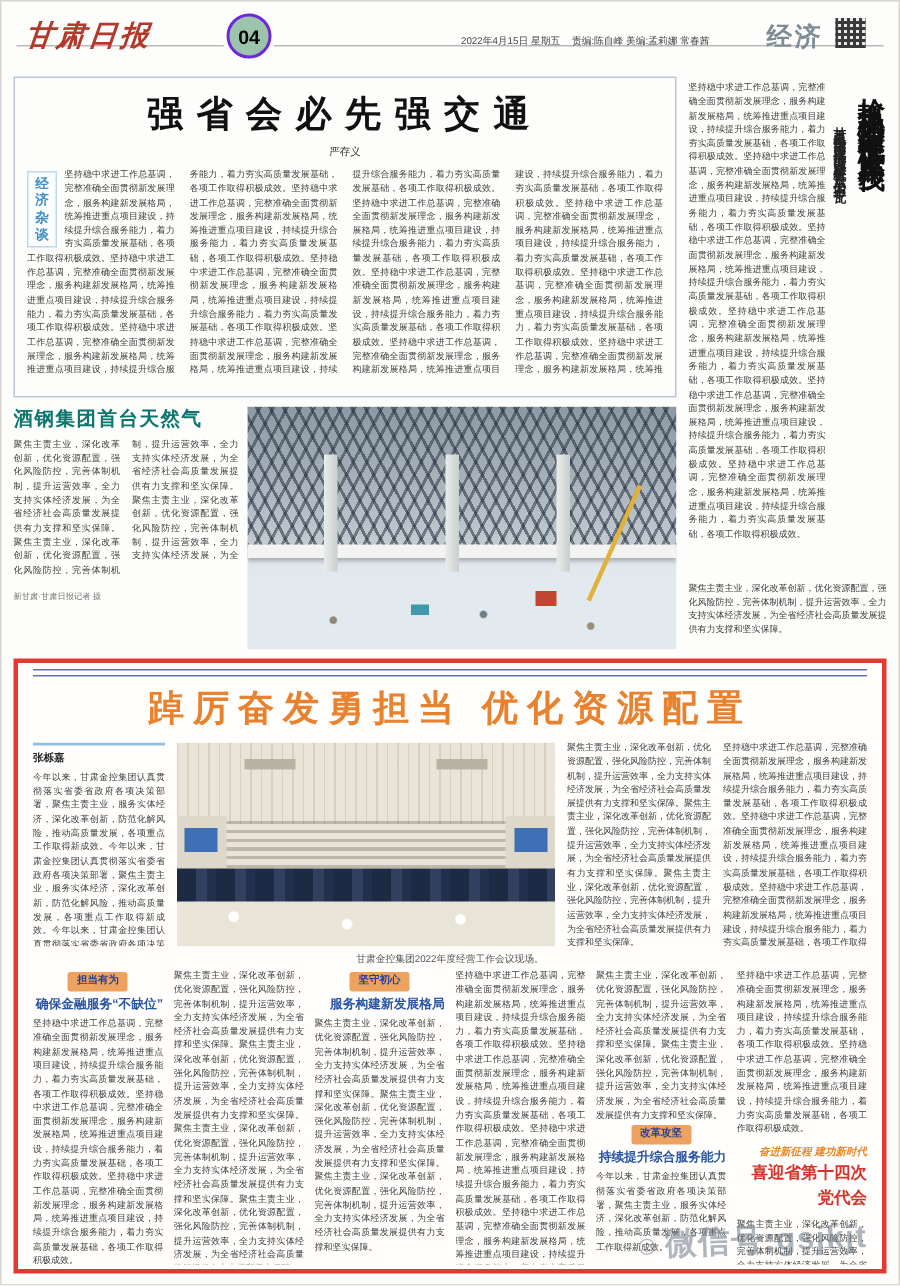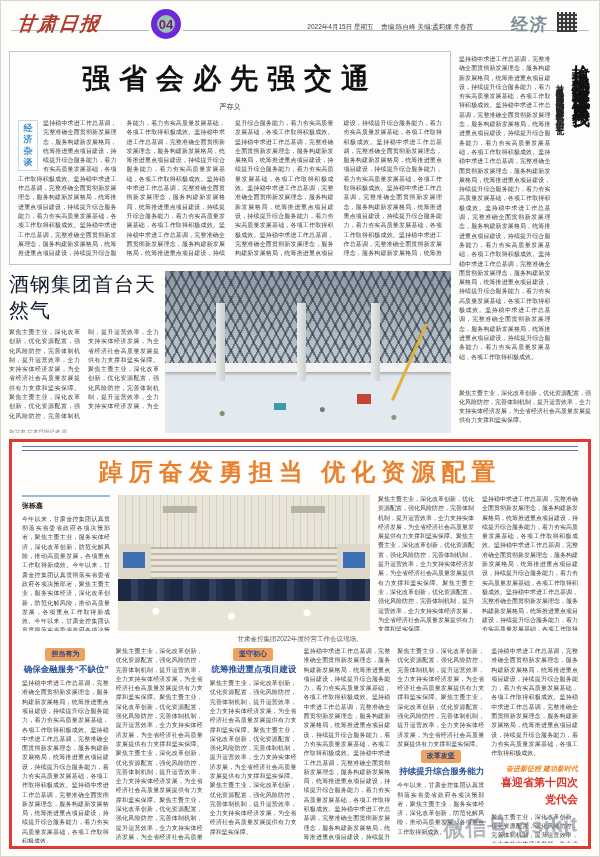--- a/index.html
+++ b/index.html
@@ -6,43 +6,43 @@
   html,body { background:#ffffff; font-family:"Liberation Sans","DejaVu Sans",sans-serif; }
   .page { position:relative; width:600px; height:857px; margin:0 auto; background:#fdfdfb;
           border:1px solid #d9d6d0; padding:6px 8px; overflow:hidden; }
 
   
   .masthead { position:relative; height:40px; }
   .mast-line { position:absolute; left:2px; right:2px; top:23px; height:1px; background:#b9b9b9; }
   .logo { position:absolute; left:8px; top:4px; font-family:"DejaVu Serif",serif; font-style:italic;
           font-weight:bold; font-size:19px; color:#b23a2c; letter-spacing:2px; transform:skewX(-6deg); }
   .pagenum-circle { position:absolute; left:142px; top:2px; width:30px; height:30px; border-radius:50%;
-          background:#9cc3ab; border:6px solid #6d28d9; color:#701a75; font-weight:bold; font-size:13px;
+          background:#9cc3ab; border:2px solid #6d28d9; color:#000000; font-weight:bold; font-size:13px;
           display:flex; align-items:center; justify-content:center; box-shadow:0 0 0 3px #fdfdfb; }
   .dateline { position:absolute; right:118px; top:16px; font-size:6.5px; color:#444; white-space:nowrap; }
   .dateline b { margin-left:6px; font-weight:normal; }
   .section-label { position:absolute; right:42px; top:6px; font-size:17px; font-weight:bold;
           color:#7e8c96; letter-spacing:2px; }
   .qr { position:absolute; right:14px; top:5px; width:20px; height:20px; background-color:#fff;
         background-image:repeating-linear-gradient(0deg,#3a3a3a 0 2px,transparent 2px 4px),
                          repeating-linear-gradient(90deg,#3a3a3a 0 2px,#e8e8e8 2px 4px); }
 
   
   .top-zone { display:flex; gap:8px; height:382px; margin-top:4px; }
   .left-zone { width:442px; display:flex; flex-direction:column; }
   .lead-box { border:1px solid #b9c7d6; height:214px; padding:4px 8px 6px; overflow:hidden; }
-  .lead-title { text-align:center; font-size:28px; font-weight:bold; letter-spacing:9px; color:#111; margin-top:4px; }
+  .lead-title { text-align:center; font-size:24px; font-weight:bold; letter-spacing:9px; color:#111; margin-top:4px; }
   .lead-byline { text-align:center; font-size:7px; color:#333; margin-top:4px; }
   .lead-cols { column-count:4; column-gap:10px; font-size:6px; line-height:1.55; color:#3c3c3c;
                text-align:justify; margin-top:7px; height:142px; overflow:hidden; }
   .eco-tag { float:left; width:20px; margin:1px 5px 2px 0; color:#3f8fc9; font-weight:bold;
              font-size:9px; line-height:1.25; text-align:center; border:1px solid #bcd9ec; padding:2px 1px; }
   .lower { display:flex; gap:6px; flex:1; margin-top:6px; overflow:hidden; }
   .gas-col { width:150px; overflow:hidden; }
-  .gas-title { color:#0f172a; font-weight:normal; font-size:20px; line-height:1.3; letter-spacing:1px; }
+  .gas-title { color:#0f766e; font-weight:bold; font-size:13px; line-height:1.3; letter-spacing:1px; }
   .gas-cols { column-count:2; column-gap:8px; font-size:6px; line-height:1.55; color:#3c3c3c;
               text-align:justify; margin-top:5px; height:98px; overflow:hidden; }
   .gas-credit { font-size:5.5px; color:#777; margin-top:3px; }
 
   
   .construction-photo { position:relative; flex:1; overflow:hidden; background:linear-gradient(#b7c4cd,#e3eaef 70%); }
   .lattice { position:absolute; left:0; right:0; top:0; height:58%;
       background-image:repeating-linear-gradient(62deg,rgba(35,45,58,.55) 0 2px,transparent 2px 8px),
                        repeating-linear-gradient(-62deg,rgba(35,45,58,.5) 0 2px,transparent 2px 8px),
                        linear-gradient(rgba(60,72,86,.35),rgba(60,72,86,.15)); }
@@ -207,21 +207,21 @@
       <div>
         <span class="sec-tag">担当有为</span>
         <div class="sec-head">确保金融服务“不缺位”</div>
         <span>坚持稳中求进工作总基调，完整准确全面贯彻新发展理念，服务构建新发展格局，统筹推进重点项目建设，持续提升综合服务能力，着力夯实高质量发展基础，各项工作取得积极成效。坚持稳中求进工作总基调，完整准确全面贯彻新发展理念，服务构建新发展格局，统筹推进重点项目建设，持续提升综合服务能力，着力夯实高质量发展基础，各项工作取得积极成效。坚持稳中求进工作总基调，完整准确全面贯彻新发展理念，服务构建新发展格局，统筹推进重点项目建设，持续提升综合服务能力，着力夯实高质量发展基础，各项工作取得积极成效。</span>
       </div>
       <div>
         <span>聚焦主责主业，深化改革创新，优化资源配置，强化风险防控，完善体制机制，提升运营效率，全力支持实体经济发展，为全省经济社会高质量发展提供有力支撑和坚实保障。聚焦主责主业，深化改革创新，优化资源配置，强化风险防控，完善体制机制，提升运营效率，全力支持实体经济发展，为全省经济社会高质量发展提供有力支撑和坚实保障。聚焦主责主业，深化改革创新，优化资源配置，强化风险防控，完善体制机制，提升运营效率，全力支持实体经济发展，为全省经济社会高质量发展提供有力支撑和坚实保障。聚焦主责主业，深化改革创新，优化资源配置，强化风险防控，完善体制机制，提升运营效率，全力支持实体经济发展，为全省经济社会高质量发展提供有力支撑和坚实保障。</span>
       </div>
       <div>
         <span class="sec-tag">坚守初心</span>
-        <div class="sec-head">统筹推进重点项目建设</div>
+        <div class="sec-head">服务构建新发展格局</div>
         <span>聚焦主责主业，深化改革创新，优化资源配置，强化风险防控，完善体制机制，提升运营效率，全力支持实体经济发展，为全省经济社会高质量发展提供有力支撑和坚实保障。聚焦主责主业，深化改革创新，优化资源配置，强化风险防控，完善体制机制，提升运营效率，全力支持实体经济发展，为全省经济社会高质量发展提供有力支撑和坚实保障。聚焦主责主业，深化改革创新，优化资源配置，强化风险防控，完善体制机制，提升运营效率，全力支持实体经济发展，为全省经济社会高质量发展提供有力支撑和坚实保障。</span>
       </div>
       <div>
         <span>坚持稳中求进工作总基调，完整准确全面贯彻新发展理念，服务构建新发展格局，统筹推进重点项目建设，持续提升综合服务能力，着力夯实高质量发展基础，各项工作取得积极成效。坚持稳中求进工作总基调，完整准确全面贯彻新发展理念，服务构建新发展格局，统筹推进重点项目建设，持续提升综合服务能力，着力夯实高质量发展基础，各项工作取得积极成效。坚持稳中求进工作总基调，完整准确全面贯彻新发展理念，服务构建新发展格局，统筹推进重点项目建设，持续提升综合服务能力，着力夯实高质量发展基础，各项工作取得积极成效。坚持稳中求进工作总基调，完整准确全面贯彻新发展理念，服务构建新发展格局，统筹推进重点项目建设，持续提升综合服务能力，着力夯实高质量发展基础，各项工作取得积极成效。</span>
       </div>
       <div>
         <span>聚焦主责主业，深化改革创新，优化资源配置，强化风险防控，完善体制机制，提升运营效率，全力支持实体经济发展，为全省经济社会高质量发展提供有力支撑和坚实保障。聚焦主责主业，深化改革创新，优化资源配置，强化风险防控，完善体制机制，提升运营效率，全力支持实体经济发展，为全省经济社会高质量发展提供有力支撑和坚实保障。</span>
         <span class="sec-tag">改革攻坚</span>
         <div class="sec-head">持续提升综合服务能力</div>
         <span>今年以来，甘肃金控集团认真贯彻落实省委省政府各项决策部署，聚焦主责主业，服务实体经济，深化改革创新，防范化解风险，推动高质量发展，各项重点工作取得新成效。</span>

